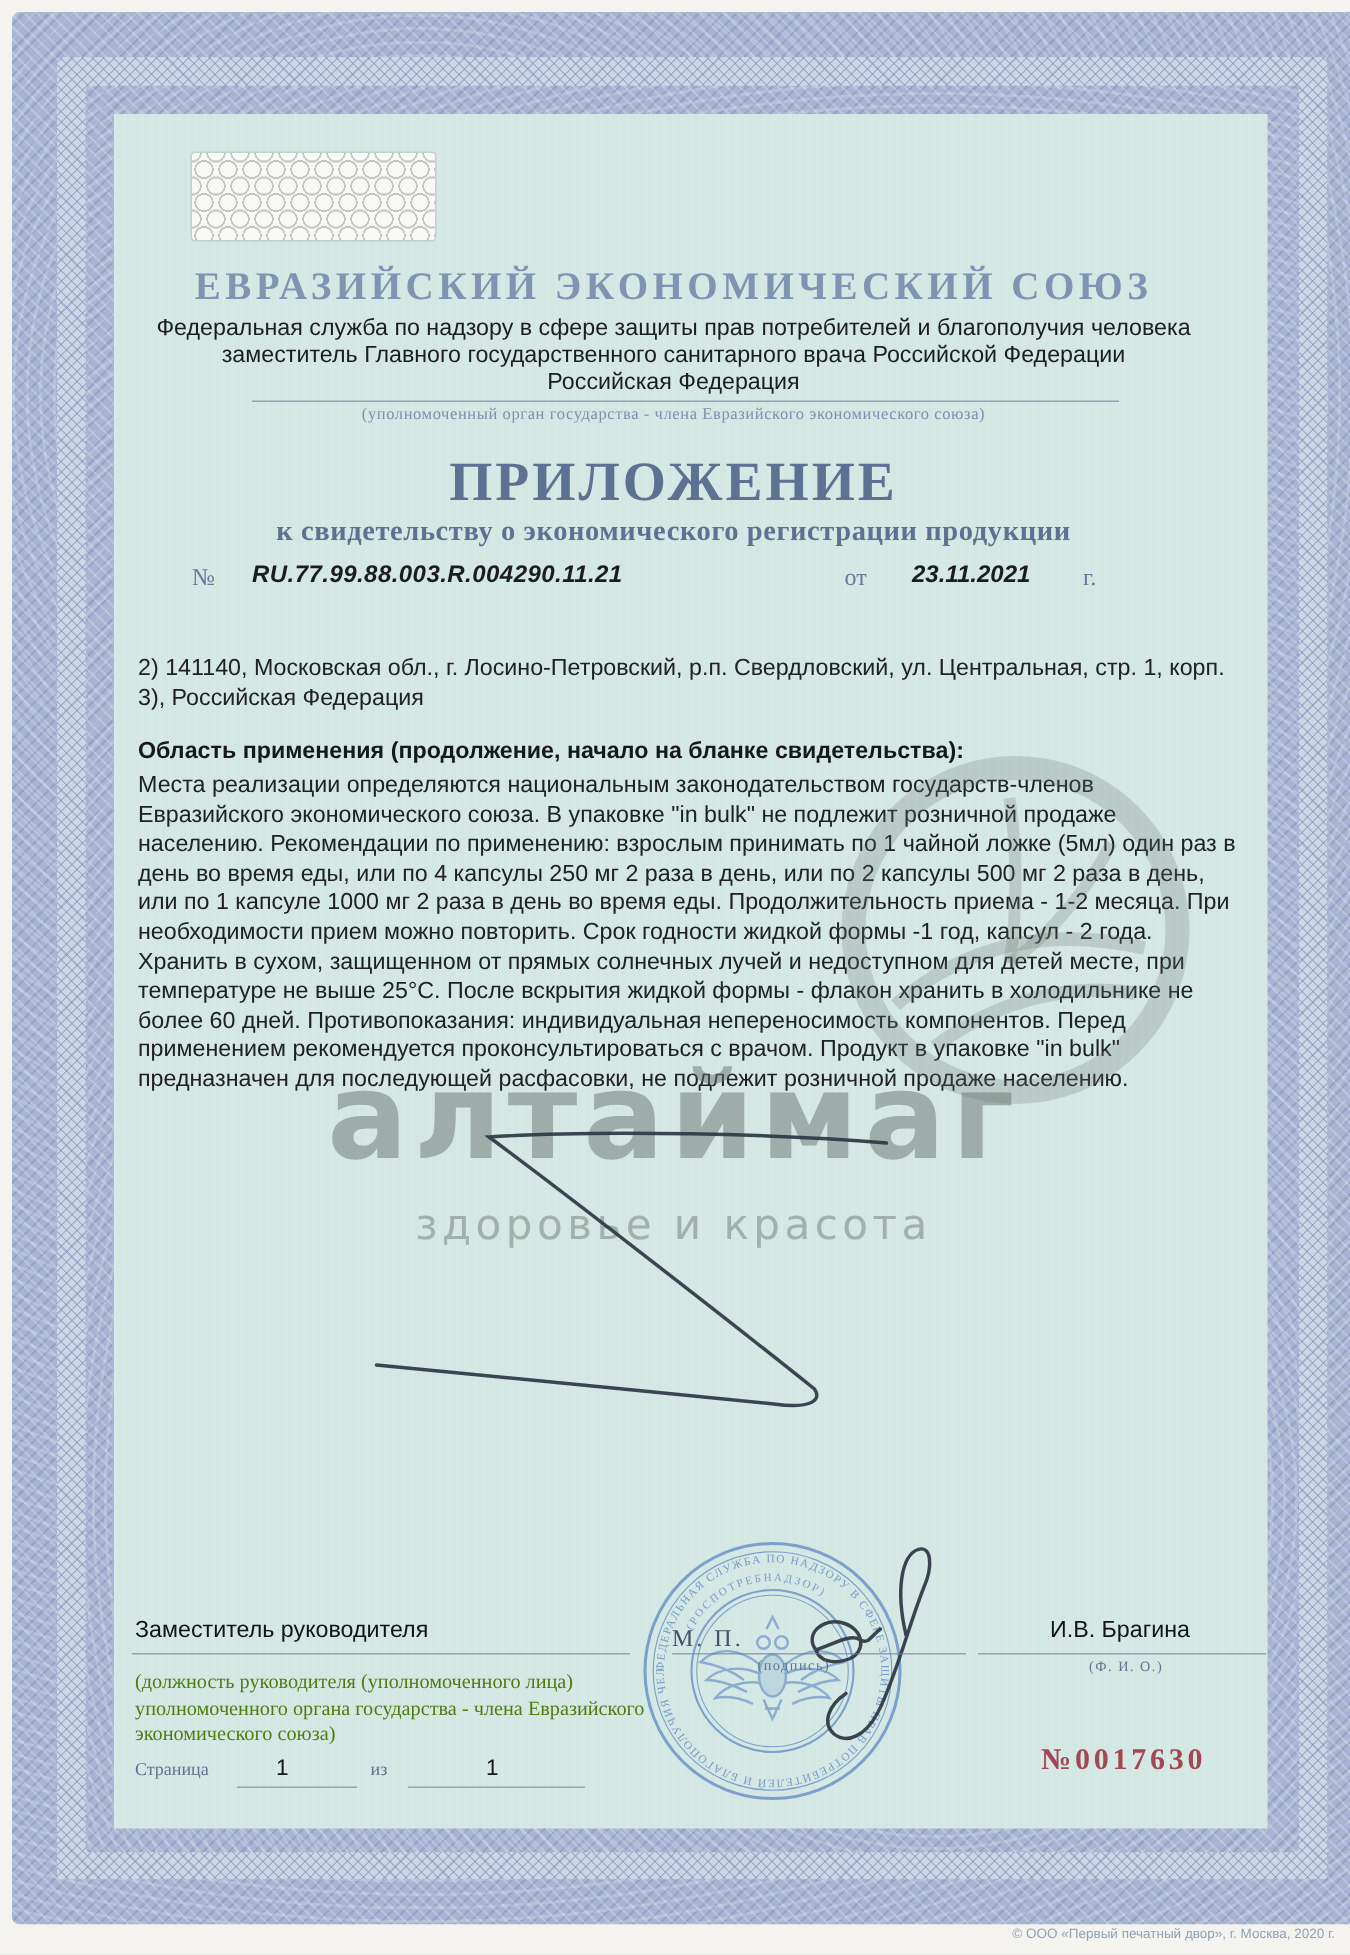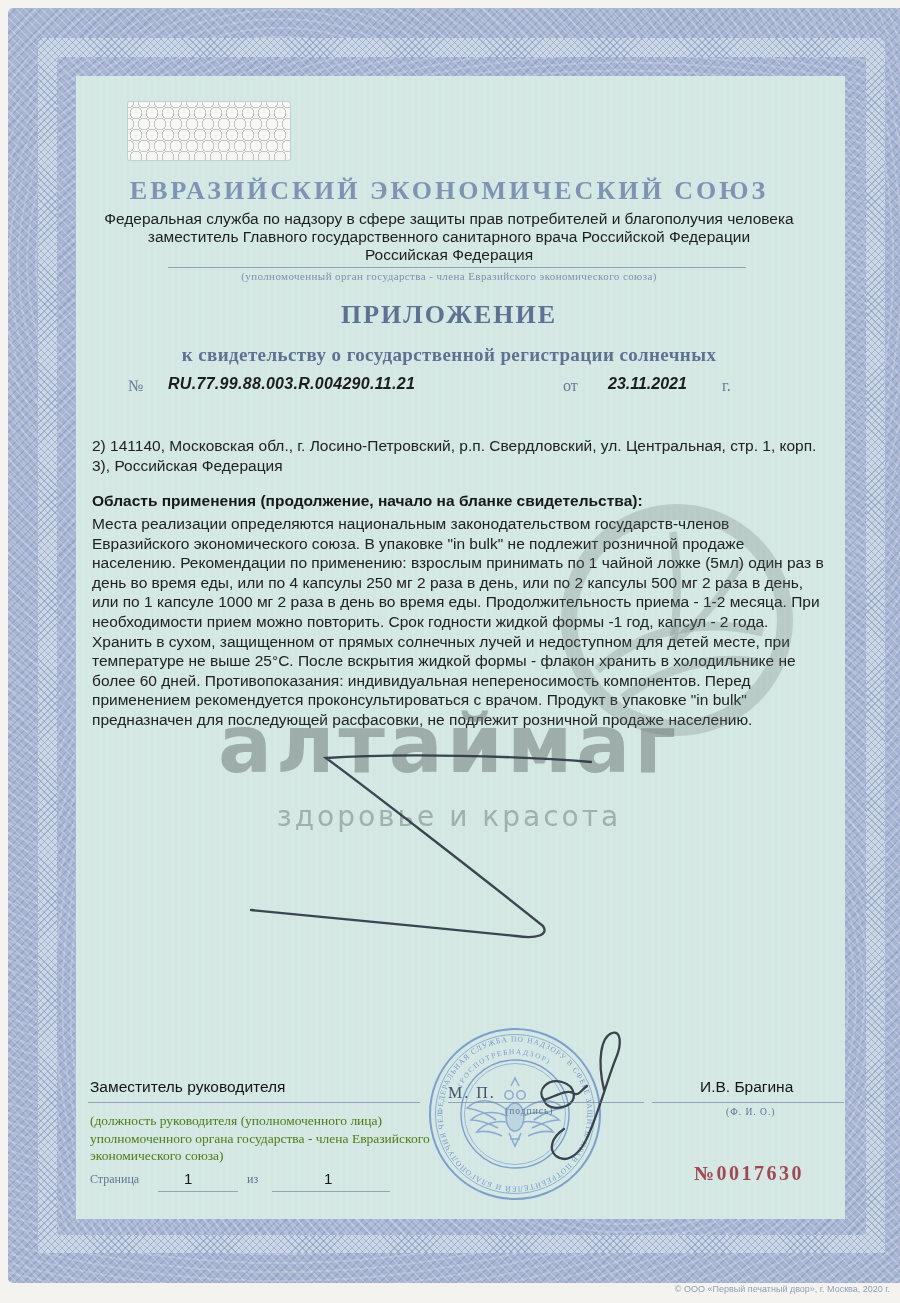--- a/index.html
+++ b/index.html
@@ -40,21 +40,21 @@
   
   .holo{position:absolute;left:128px;top:102px;width:162px;height:58px;border-radius:2px;
     background:
       radial-gradient(circle 7px at 8px 11px, transparent 5.2px, rgba(148,154,150,.55) 5.2px 6.4px, transparent 6.4px) 0 0/16px 22px repeat,
       radial-gradient(circle 7px at 8px 11px, transparent 5.2px, rgba(148,154,150,.55) 5.2px 6.4px, transparent 6.4px) 8px 11px/16px 22px repeat,
       #f8f9f7;
     box-shadow:0 0 0 1px rgba(160,170,175,.35);}
   .union{top:176px;font-weight:bold;font-size:26px;letter-spacing:3px;color:#7e94b2;}
   .hline{font-size:15.5px;color:#1c1d20;}
   .capt{top:270px;font-size:11px;color:#7d91ac;letter-spacing:.4px;}
-  .title-main{top:300px;font-weight:bold;font-size:26px;letter-spacing:2px;}
+  .title-main{top:300px;font-weight:bold;font-size:37px;letter-spacing:2px;}
   .title-sub{top:344px;font-weight:bold;font-size:19px;letter-spacing:.4px;}
   .numline{font-size:16px;}
   .bodytext{font-size:15.5px;line-height:19.6px;color:#202124;}
   .bhead{font-weight:bold;font-size:15.5px;color:#17181b;}
   .wm-brand{top:698px;font-family:"DejaVu Sans",sans-serif;font-weight:bold;font-size:80px;
     letter-spacing:4px;color:rgba(103,116,111,.50);}
   .wm-tag{top:800px;font-family:"DejaVu Sans",sans-serif;font-size:28px;letter-spacing:3px;
     color:rgba(118,131,125,.55);}
   .sig-svg,.stamp-svg,.logo-svg{position:absolute;pointer-events:none;}
   .footer-pos{top:1078px;left:90px;font-size:15.5px;color:#121317;}
@@ -80,21 +80,21 @@
   <div class="holo"></div>
 
   <div class="t center serif union">ЕВРАЗИЙСКИЙ ЭКОНОМИЧЕСКИЙ СОЮЗ</div>
   <div class="t center sans hline" style="top:210px">Федеральная служба по надзору в сфере защиты прав потребителей и благополучия человека</div>
   <div class="t center sans hline" style="top:228px">заместитель Главного государственного санитарного врача Российской Федерации</div>
   <div class="t center sans hline" style="top:246px">Российская Федерация</div>
   <div class="rule" style="left:168px;top:267px;width:578px"></div>
   <div class="t center serif capt">(уполномоченный орган государства - члена Евразийского экономического союза)</div>
 
   <div class="t center serif blue title-main">ПРИЛОЖЕНИЕ</div>
-  <div class="t center serif blue title-sub">к свидетельству о государственной регистрации солнечных</div>
+  <div class="t center serif blue title-sub">к свидетельству о экономического регистрации продукции</div>
 
   <div class="t serif gblue numline" style="left:128px;top:377px">№</div>
   <div class="t sans black numline" style="left:168px;top:375px;font-weight:bold;letter-spacing:.3px">RU.77.99.88.003.R.004290.11.21</div>
   <div class="t serif gblue numline" style="left:563px;top:377px">от</div>
   <div class="t sans black numline" style="left:608px;top:375px;font-weight:bold">23.11.2021</div>
   <div class="t serif gblue numline" style="left:722px;top:377px">г.</div>
 
   <div class="t wrap bodytext" style="left:92px;top:436px;width:736px">2) 141140, Московская обл., г. Лосино-Петровский, р.п. Свердловский, ул. Центральная, стр. 1, корп. 3), Российская Федерация</div>
 
   <div class="t wrap bhead" style="left:92px;top:492px;width:732px">Область применения (продолжение, начало на бланке свидетельства):</div>

